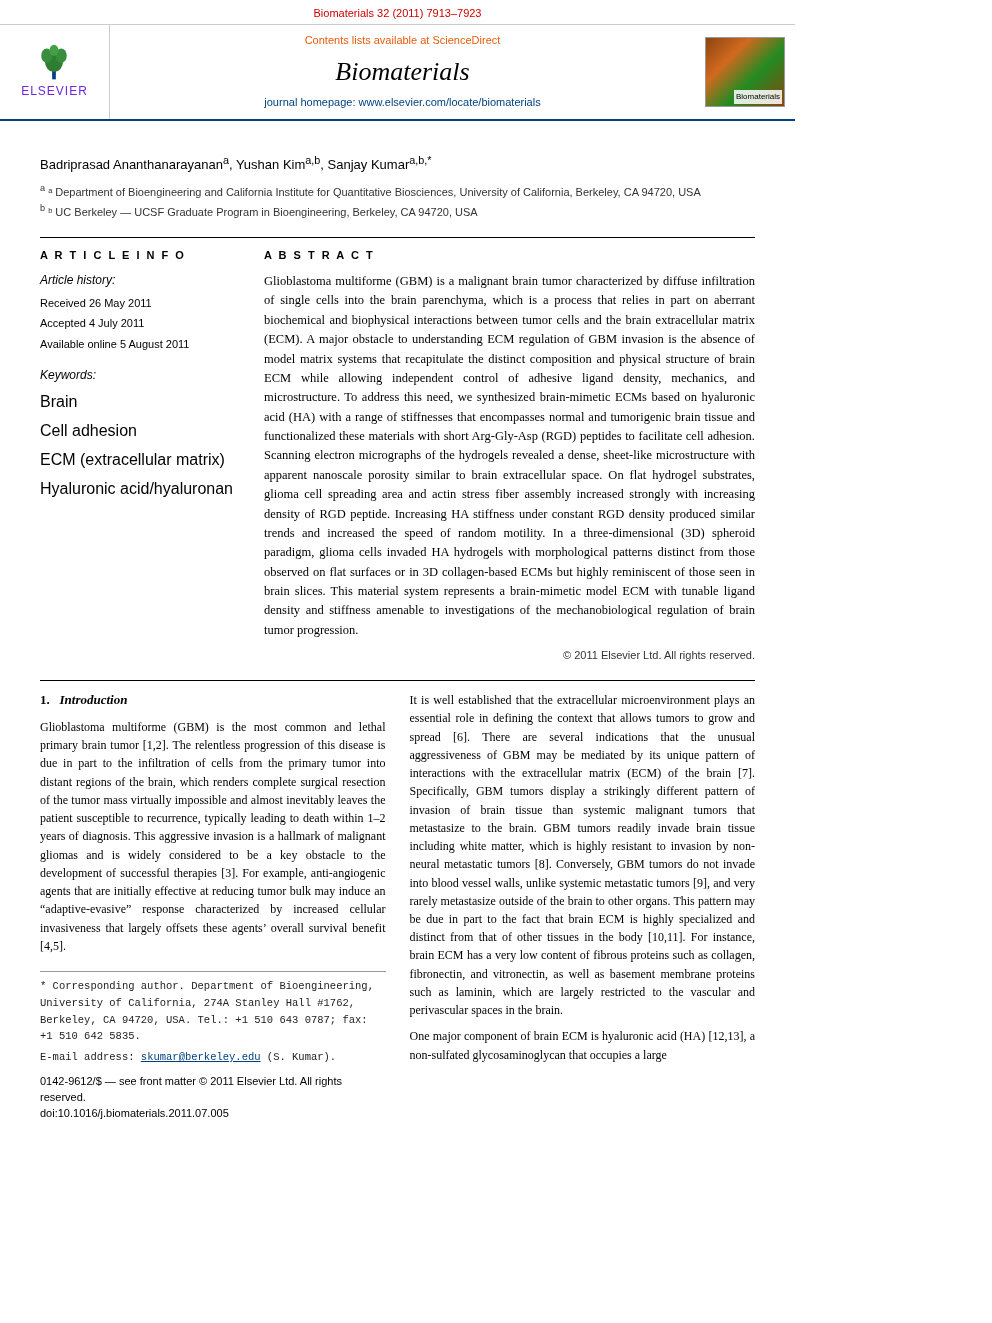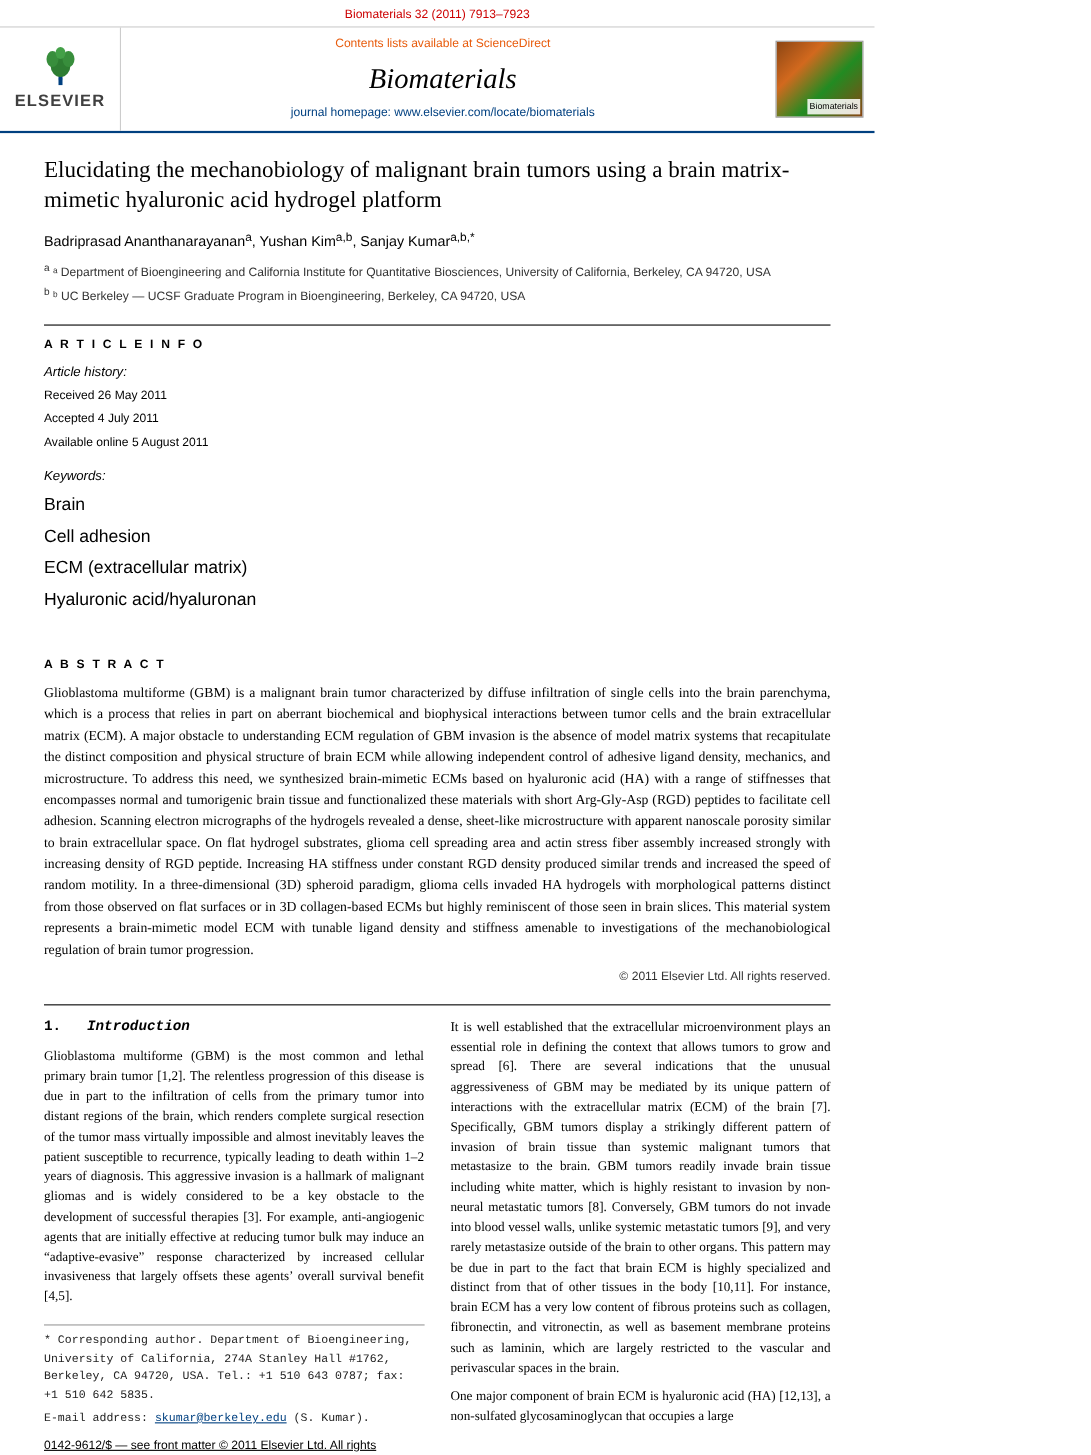--- a/index.html
+++ b/index.html
@@ -47,23 +47,23 @@
       display: flex;
       align-items: flex-end;
       justify-content: center;
       gap: 4px;
     }
     .elsevier-logo .tree-icon {
       width: 36px;
       height: 40px;
     }
     .elsevier-logo .elsevier-text {
-      font-size: 15px;
-      font-weight: bold;
-      color: #404040;
+      font-size: 12px;
+      font-weight: normal;
+      color: #6d28d9;
       font-family: Arial, sans-serif;
       letter-spacing: 1px;
     }
     .journal-header-center {
       flex: 1;
       padding: 8px 16px;
       text-align: center;
     }
     .sciencedirect-link {
       font-size: 11px;
@@ -146,21 +146,20 @@
       display: block;
     }
 
     
     .two-col-layout {
       display: flex;
       gap: 24px;
       border-top: 1px solid #000;
       padding-top: 10px;
       margin-bottom: 16px;
-      flex-direction: column;
     }
     .article-info-col {
       width: 200px;
       flex-shrink: 0;
     }
     .abstract-col {
       flex: 1;
     }
     .section-label {
       font-size: 11px;
@@ -214,21 +213,21 @@
       display: flex;
       gap: 24px;
     }
     .body-col {
       flex: 1;
     }
     .section-heading {
       font-size: 13px;
       font-weight: bold;
       font-style: italic;
-      font-family: Liberation Mono, monospace;
+      font-family: Liberation Serif, serif;
       margin-bottom: 8px;
       color: #000;
     }
     .body-text {
       font-size: 12px;
       line-height: 1.52;
       text-align: justify;
       font-family: 'Times New Roman', serif;
       margin-bottom: 8px;
     }
@@ -294,21 +293,20 @@
 
     <div class="journal-header-right">
       <div class="biomaterials-cover">
         <div class="biomaterials-cover-label">Biomaterials</div>
       </div>
     </div>
   </div>
 
   <div class="article-content">
 
-    <h1 class="article-title">Elucidating the mechanobiology of malignant brain tumors using a brain matrix-mimetic hyaluronic acid hydrogel platform</h1>
 
     <div class="authors">
       <span>Badriprasad Ananthanarayanan<sup>a</sup>, Yushan Kim<sup>a,b</sup>, Sanjay Kumar<sup>a,b,*</sup></span>
     </div>
 
     <div class="affiliations">
       <span class="affil-line"><sup>a</sup> <span>ᵃ Department of Bioengineering and California Institute for Quantitative Biosciences, University of California, Berkeley, CA 94720, USA</span></span>
       <span class="affil-line"><sup>b</sup> <span>ᵇ UC Berkeley — UCSF Graduate Program in Bioengineering, Berkeley, CA 94720, USA</span></span>
     </div>
 
@@ -355,21 +353,21 @@
           <span>Glioblastoma multiforme (GBM) is the most common and lethal primary brain tumor [1,2]. The relentless progression of this disease is due in part to the infiltration of cells from the primary tumor into distant regions of the brain, which renders complete surgical resection of the tumor mass virtually impossible and almost inevitably leaves the patient susceptible to recurrence, typically leading to death within 1–2 years of diagnosis. This aggressive invasion is a hallmark of malignant gliomas and is widely considered to be a key obstacle to the development of successful therapies [3]. For example, anti-angiogenic agents that are initially effective at reducing tumor bulk may induce an “adaptive-evasive” response characterized by increased cellular invasiveness that largely offsets these agents’ overall survival benefit [4,5].</span>
         </p>
 
         <div class="footnote-area">
           <div class="footnote-text">
             <span>* Corresponding author. Department of Bioengineering, University of California, 274A Stanley Hall #1762, Berkeley, CA 94720, USA. Tel.: +1 510 643 0787; fax: +1 510 642 5835.</span>
           </div>
           <div class="footnote-text" style="margin-top:4px;">
             <span>E-mail address: </span><span class="email-link">skumar@berkeley.edu</span><span> (S. Kumar).</span>
           </div>
-          <div class="doi-line" style="text-decoration:underline;">
+          <div class="doi-line" style="">
             <div>0142-9612/$ — see front matter © 2011 Elsevier Ltd. All rights reserved.</div>
             <div>doi:10.1016/j.biomaterials.2011.07.005</div>
           </div>
         </div>
       </div>
 
       <div class="body-col">
         <p class="body-text">
           <span>It is well established that the extracellular microenvironment plays an essential role in defining the context that allows tumors to grow and spread [6]. There are several indications that the unusual aggressiveness of GBM may be mediated by its unique pattern of interactions with the extracellular matrix (ECM) of the brain [7]. Specifically, GBM tumors display a strikingly different pattern of invasion of brain tissue than systemic malignant tumors that metastasize to the brain. GBM tumors readily invade brain tissue including white matter, which is highly resistant to invasion by non-neural metastatic tumors [8]. Conversely, GBM tumors do not invade into blood vessel walls, unlike systemic metastatic tumors [9], and very rarely metastasize outside of the brain to other organs. This pattern may be due in part to the fact that brain ECM is highly specialized and distinct from that of other tissues in the body [10,11]. For instance, brain ECM has a very low content of fibrous proteins such as collagen, fibronectin, and vitronectin, as well as basement membrane proteins such as laminin, which are largely restricted to the vascular and perivascular spaces in the brain.</span>
         </p>

